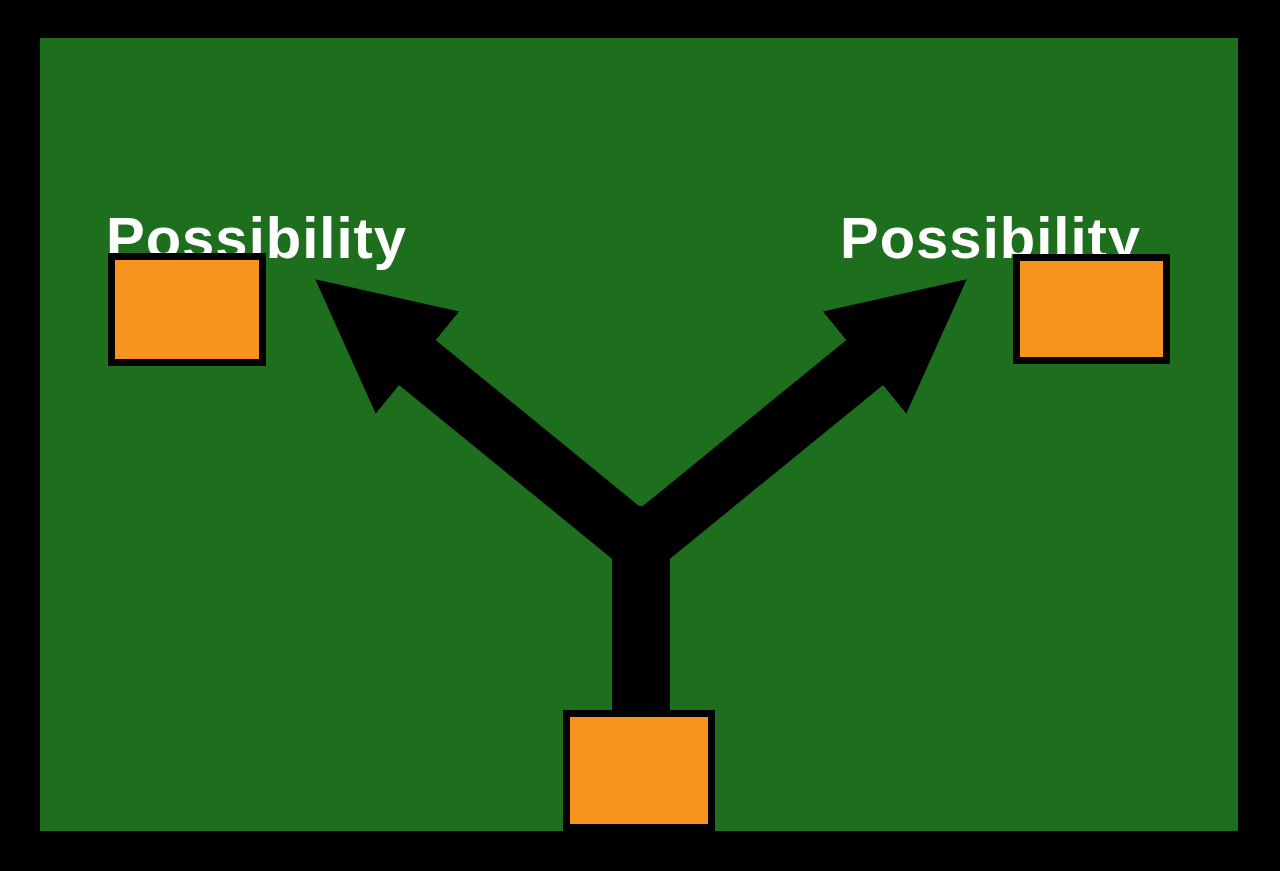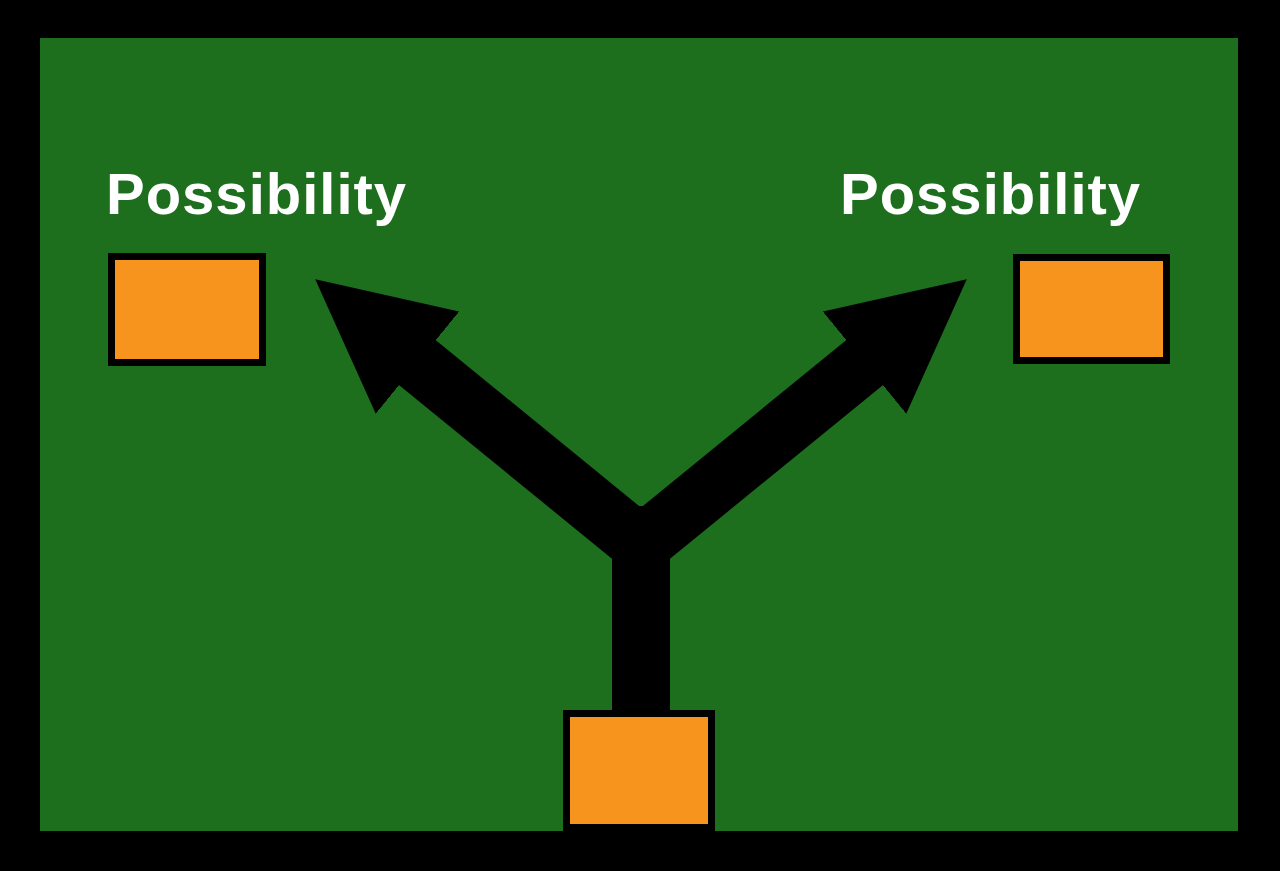--- a/index.html
+++ b/index.html
@@ -38,20 +38,21 @@
   }
   .pos-label{
     position:absolute;
     z-index:2;
     font-family:"Liberation Sans","DejaVu Sans",sans-serif;
     font-weight:700;
     font-size:58px;
     letter-spacing:1px;
     color:var(--text);
     white-space:nowrap;
+    margin-top:44px;
   }
   .pos-label.left{left:106px;top:160px;}
   .pos-label.right{left:840px;top:160px;}
   .box{
     position:absolute;
     z-index:2;
     background:var(--box-fill);
     border:7px solid var(--box-border);
   }
   .box.top-left{left:108px;top:253px;width:158px;height:113px;}

